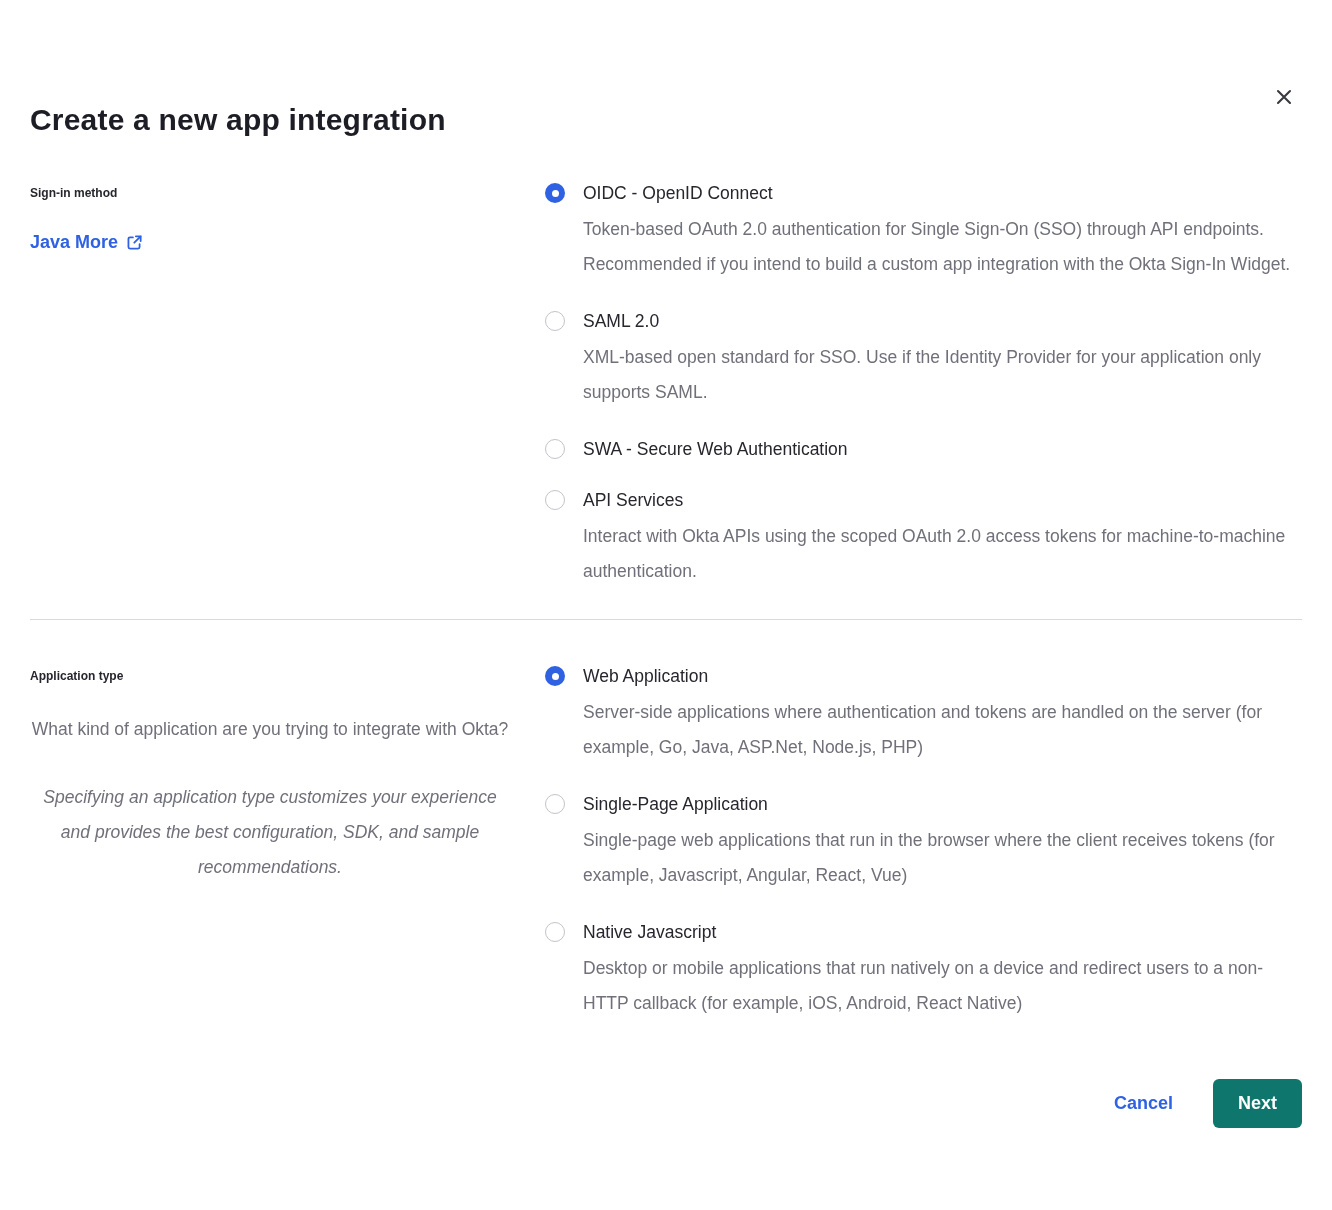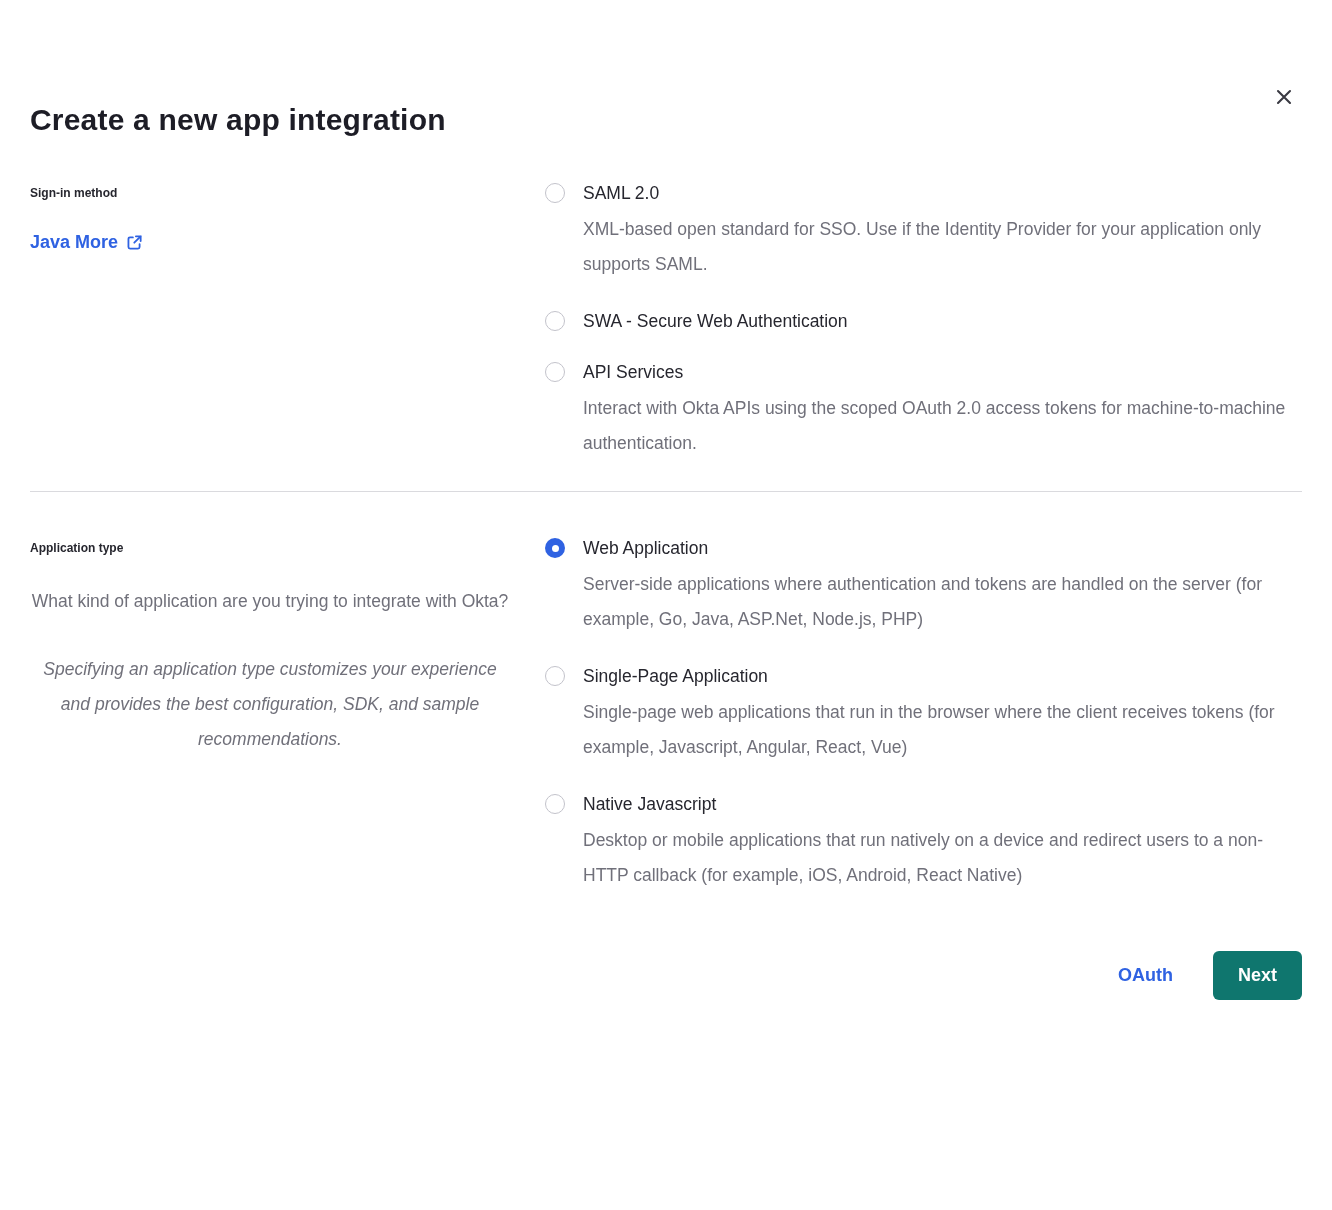--- a/index.html
+++ b/index.html
@@ -162,20 +162,27 @@
         <span>Java More</span>
         <svg width="17" height="17" viewBox="0 0 16 16">
           <path d="M6.5 3.2 H3.8 C2.9 3.2 2.3 3.8 2.3 4.7 V12.2 C2.3 13.1 2.9 13.7 3.8 13.7 H11.3 C12.2 13.7 12.8 13.1 12.8 12.2 V9.5" stroke="#2f62e2" stroke-width="1.7" fill="none" stroke-linecap="round"></path>
           <path d="M9.3 2.2 H13.8 V6.7" stroke="#2f62e2" stroke-width="1.7" fill="none" stroke-linecap="round"></path>
           <path d="M13.5 2.5 L7.8 8.2" stroke="#2f62e2" stroke-width="1.7" fill="none" stroke-linecap="round"></path>
         </svg>
       </a>
     </div>
     <div>
 
+      <div class="option">
+        <div class="option-head checked">
+          <span class="radio"></span>
+          <span class="option-label">OIDC - OpenID Connect</span>
+        </div>
+        <div class="option-desc">Token-based OAuth 2.0 authentication for Single Sign-On (SSO) through API endpoints. Recommended if you intend to build a custom app integration with the Okta Sign-In Widget.</div>
+      </div>
 
       <div class="option">
         <div class="option-head">
           <span class="radio"></span>
           <span class="option-label">SAML 2.0</span>
         </div>
         <div class="option-desc">XML-based open standard for SSO. Use if the Identity Provider for your application only supports SAML.</div>
       </div>
 
       <div class="option">
@@ -227,17 +234,17 @@
           <span class="radio"></span>
           <span class="option-label">Native Javascript</span>
         </div>
         <div class="option-desc">Desktop or mobile applications that run natively on a device and redirect users to a non-HTTP callback (for example, iOS, Android, React Native)</div>
       </div>
 
     </div>
   </div>
 
   <div class="footer">
-    <button class="cancel-link">OAuth</button>
+    <button class="cancel-link">Cancel</button>
     <button class="next-btn">Next</button>
   </div>
 
 </div>
 
 </body></html>

